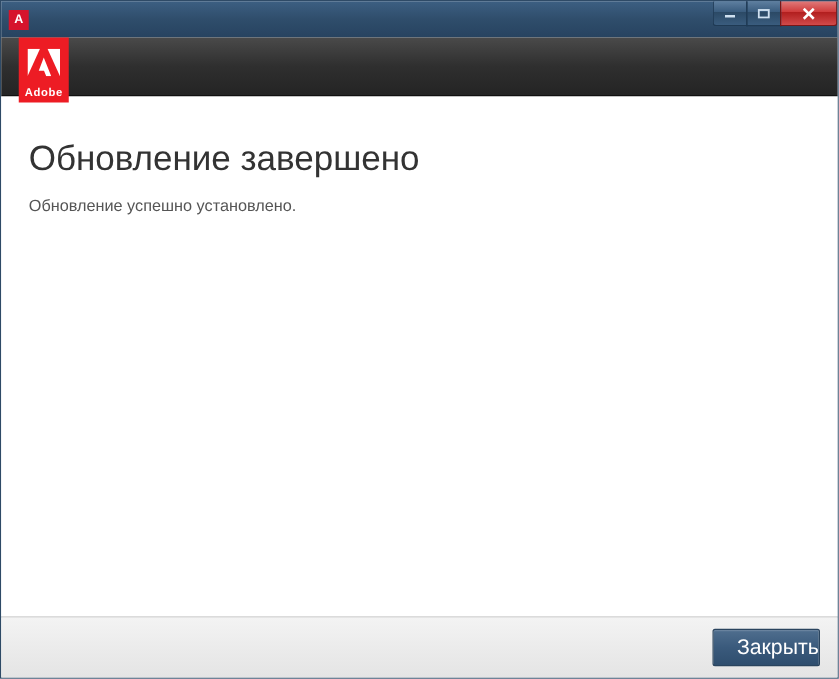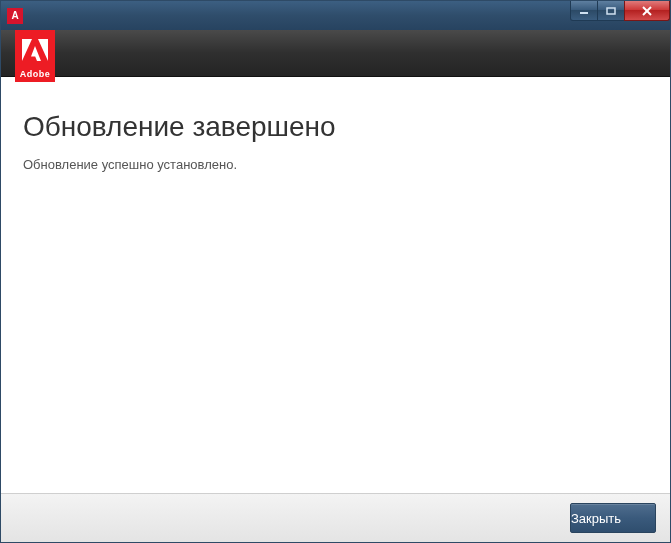--- a/index.html
+++ b/index.html
@@ -144,24 +144,24 @@
     justify-content: flex-end;
     padding: 0 14px;
     flex: 0 0 auto;
   }
   .close-button {
     min-width: 84px;
     height: 28px;
     background: linear-gradient(to bottom, #4f6e8e 0%, #3a5a7c 50%, #2f4e6e 100%);
     border: 1px solid #2a445e;
     color: #fff;
-    font-size: 13px;
-    display: flex;
-    align-items: center;
-    justify-content: flex-start;
+    font-size: 17px;
+    display: flex;
+    align-items: center;
+    justify-content: flex-end;
     border-radius: 2px;
     cursor: pointer;
     box-shadow: inset 0 1px 0 rgba(255,255,255,0.15);
   }
 </style>
 </head>
 <body>
 
 <div class="window">
 

